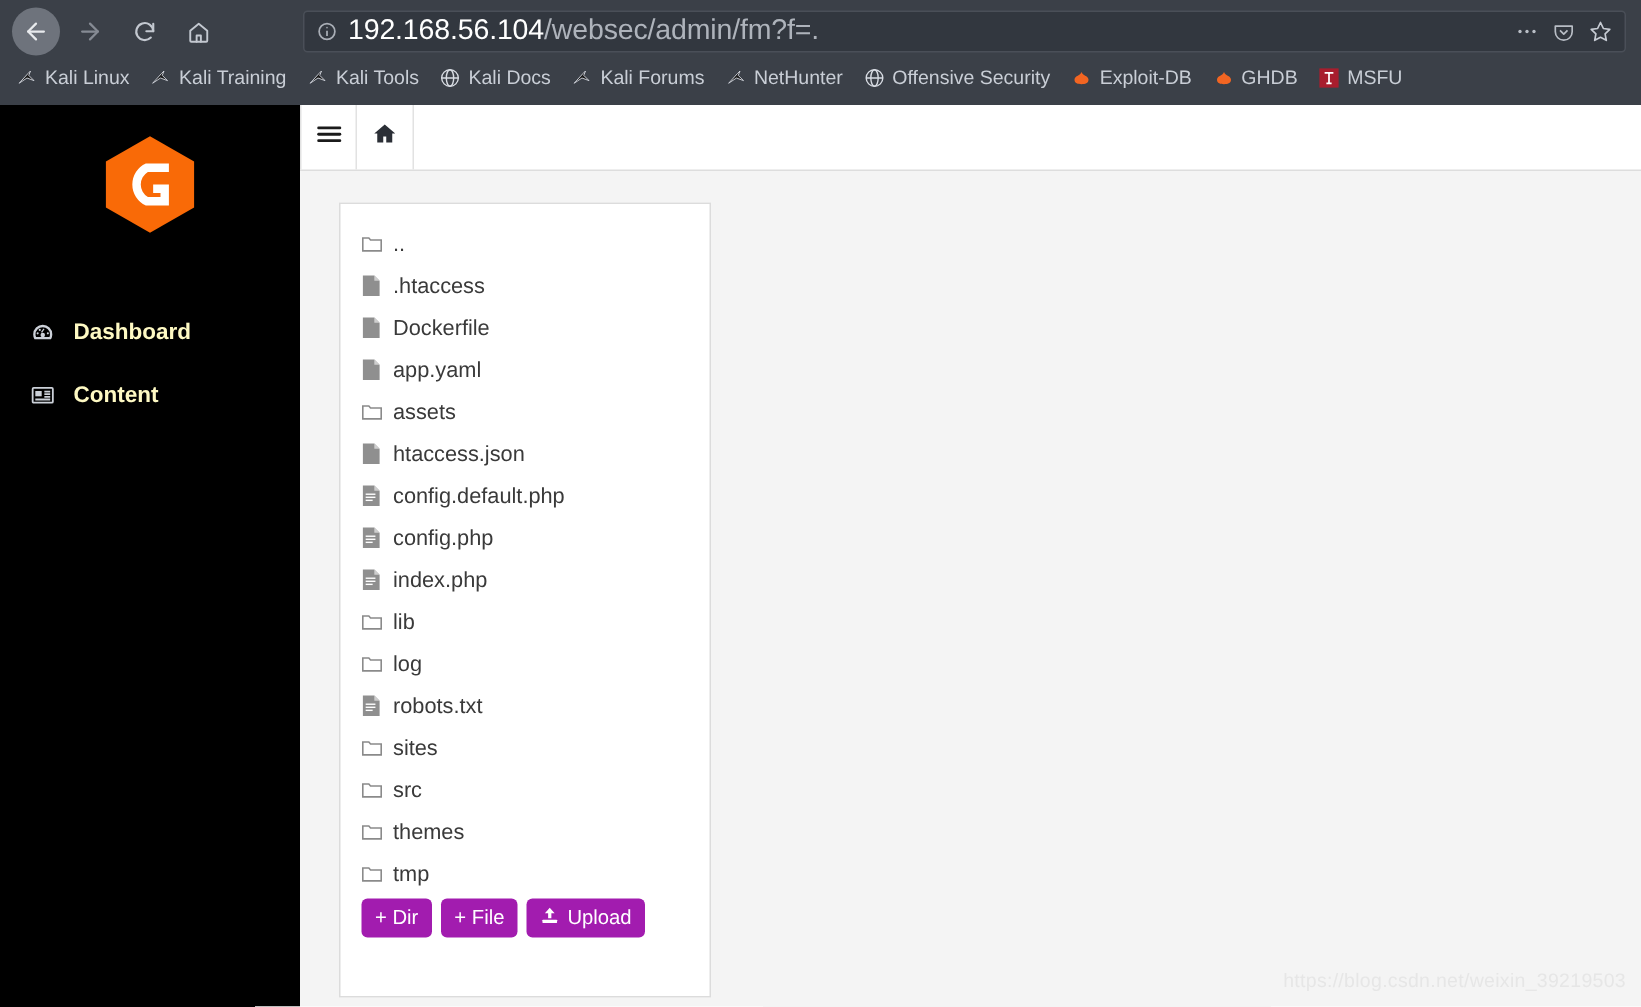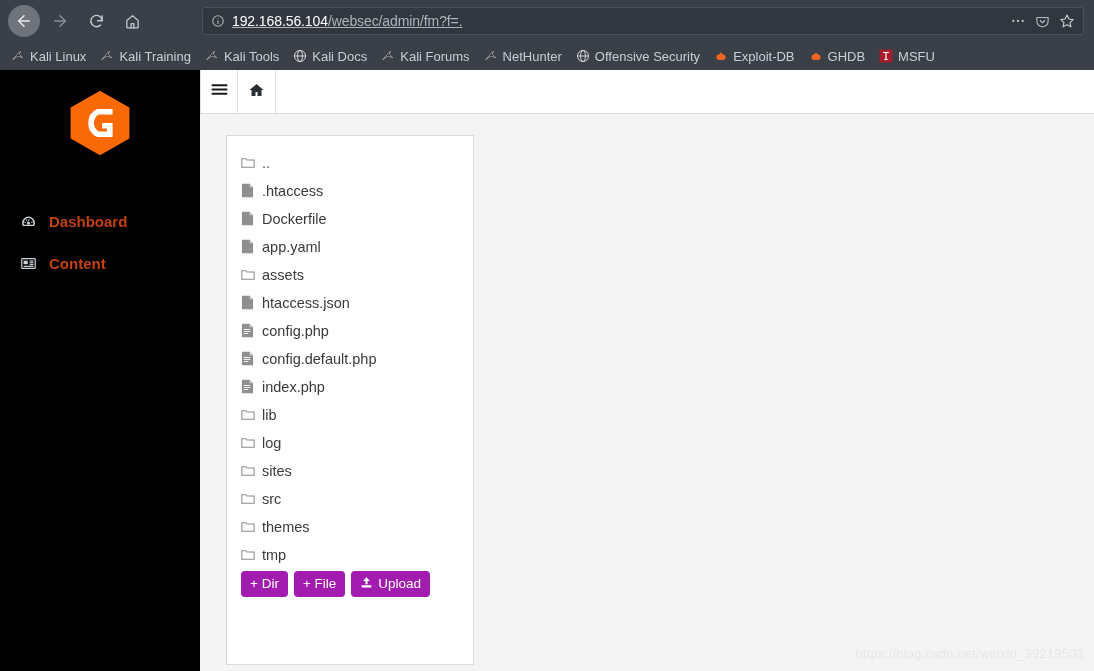--- a/index.html
+++ b/index.html
@@ -42,35 +42,34 @@
     display: flex;
     align-items: center;
     padding: 0 8px;
     margin-left: 50px;
     margin-right: 2px;
     min-width: 0;
   }
   .url-info-icon { flex: 0 0 auto; margin-right: 7px; display:flex; }
   .url-text {
     flex: 1 1 auto;
-    font-size: 14px;
+    font-size: 19px;
     color: #aeb3bb;
     white-space: nowrap;
     overflow: hidden;
     letter-spacing: -0.1px;
-    text-decoration: underline;
   }
   .url-text .host { color: #ffffff; }
   .url-actions { display: flex; align-items: center; flex: 0 0 auto; gap: 9px; margin-left: 8px; }
   .url-actions > span { display: flex; align-items: center; }
 
   .bookmarks-bar {
     height: 28px;
     display: flex;
-    align-items: center;
+    align-items: flex-start;
     padding: 0 4px;
     gap: 0px;
   }
   .bm {
     display: flex;
     align-items: center;
     gap: 5px;
     padding: 2px 7px;
     color: #c9ced6;
     font-size: 13px;
@@ -98,21 +97,21 @@
   .logo-wrap {
     display: flex;
     justify-content: center;
     margin-bottom: 42px;
   }
   .nav-items { padding-left: 12px; }
   .nav-item {
     display: flex;
     align-items: center;
     height: 42px;
-    color: #c2410c;
+    color: #fef9c3;
     font-size: 15px;
     font-weight: bold;
     gap: 11px;
     padding-left: 6px;
   }
   .nav-item .ni-icon { width: 20px; display: flex; align-items: center; justify-content: center; flex: 0 0 auto;}
 
   
   .main {
     flex: 1 1 auto;
@@ -479,36 +478,36 @@
               <svg width="13" height="15" viewBox="0 0 14 16">
                   <path d="M1 .6h8.2L13 4.4V15.4H1z" fill="#8f8f8f"></path>
                   <path d="M9.2.6 13 4.4H9.2z" fill="#cfcfcf"></path>
                   <g fill="#ffffff">
                     <rect x="3" y="6.4" width="7" height="1"></rect>
                     <rect x="3" y="8.6" width="7" height="1"></rect>
                     <rect x="3" y="10.8" width="5" height="1"></rect>
                   </g>
                 </svg>
             </span>
-            <span class="fm-name">config.php</span>
+            <span class="fm-name">config.default.php</span>
           </div>
 
           <div class="fm-row">
             <span class="fm-icon">
               <svg width="13" height="15" viewBox="0 0 14 16">
                   <path d="M1 .6h8.2L13 4.4V15.4H1z" fill="#8f8f8f"></path>
                   <path d="M9.2.6 13 4.4H9.2z" fill="#cfcfcf"></path>
                   <g fill="#ffffff">
                     <rect x="3" y="6.4" width="7" height="1"></rect>
                     <rect x="3" y="8.6" width="7" height="1"></rect>
                     <rect x="3" y="10.8" width="5" height="1"></rect>
                   </g>
                 </svg>
             </span>
-            <span class="fm-name">config.default.php</span>
+            <span class="fm-name">config.php</span>
           </div>
 
           <div class="fm-row">
             <span class="fm-icon">
               <svg width="13" height="15" viewBox="0 0 14 16">
                   <path d="M1 .6h8.2L13 4.4V15.4H1z" fill="#8f8f8f"></path>
                   <path d="M9.2.6 13 4.4H9.2z" fill="#cfcfcf"></path>
                   <g fill="#ffffff">
                     <rect x="3" y="6.4" width="7" height="1"></rect>
                     <rect x="3" y="8.6" width="7" height="1"></rect>
@@ -530,20 +529,34 @@
 
           <div class="fm-row">
             <span class="fm-icon">
               <svg width="14" height="13" viewBox="0 0 16 14" fill="none" stroke="#8a8a8a" stroke-width="1.2">
                   <path d="M1 12.4V2.6h4.6l1.3 1.6H15v8.2z"></path>
                 </svg>
             </span>
             <span class="fm-name">log</span>
           </div>
 
+          <div class="fm-row">
+            <span class="fm-icon">
+              <svg width="13" height="15" viewBox="0 0 14 16">
+                  <path d="M1 .6h8.2L13 4.4V15.4H1z" fill="#8f8f8f"></path>
+                  <path d="M9.2.6 13 4.4H9.2z" fill="#cfcfcf"></path>
+                  <g fill="#ffffff">
+                    <rect x="3" y="6.4" width="7" height="1"></rect>
+                    <rect x="3" y="8.6" width="7" height="1"></rect>
+                    <rect x="3" y="10.8" width="5" height="1"></rect>
+                  </g>
+                </svg>
+            </span>
+            <span class="fm-name">robots.txt</span>
+          </div>
 
           <div class="fm-row">
             <span class="fm-icon">
               <svg width="14" height="13" viewBox="0 0 16 14" fill="none" stroke="#8a8a8a" stroke-width="1.2">
                   <path d="M1 12.4V2.6h4.6l1.3 1.6H15v8.2z"></path>
                 </svg>
             </span>
             <span class="fm-name">sites</span>
           </div>
 

